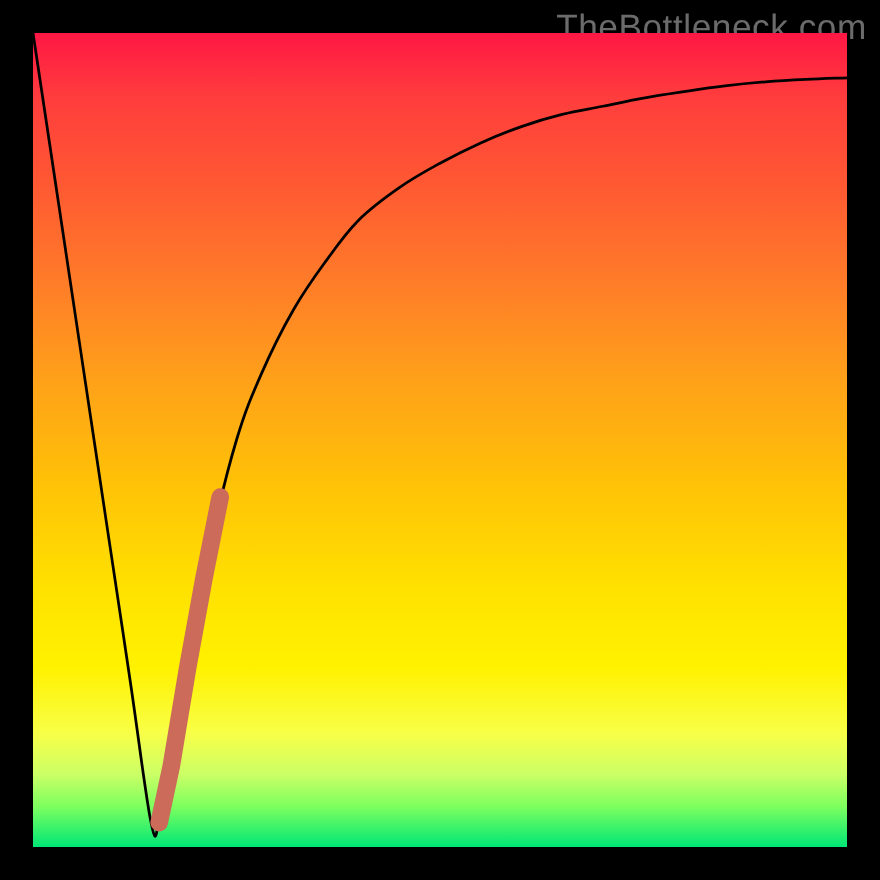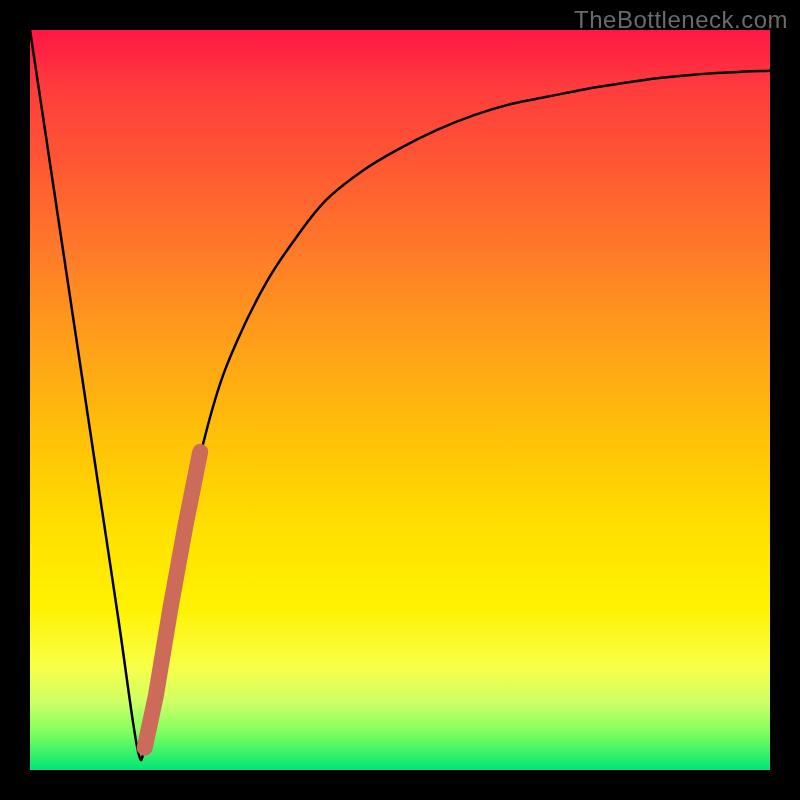--- a/index.html
+++ b/index.html
@@ -36,21 +36,21 @@
       #ccff66 91%,
       #7dff5e 95%,
       #00e676 100%
     );
   }
   .watermark {
     position: absolute;
     top: 6px;
     right: 12px;
     color: #6b6b6b;
-    font-size: 24px;
+    font-size: 32px;
     font-weight: 500;
     letter-spacing: 0.5px;
     user-select: none;
   }
   svg.curves {
     position: absolute;
     left: 0;
     top: 0;
     width: 740px;
     height: 740px;

